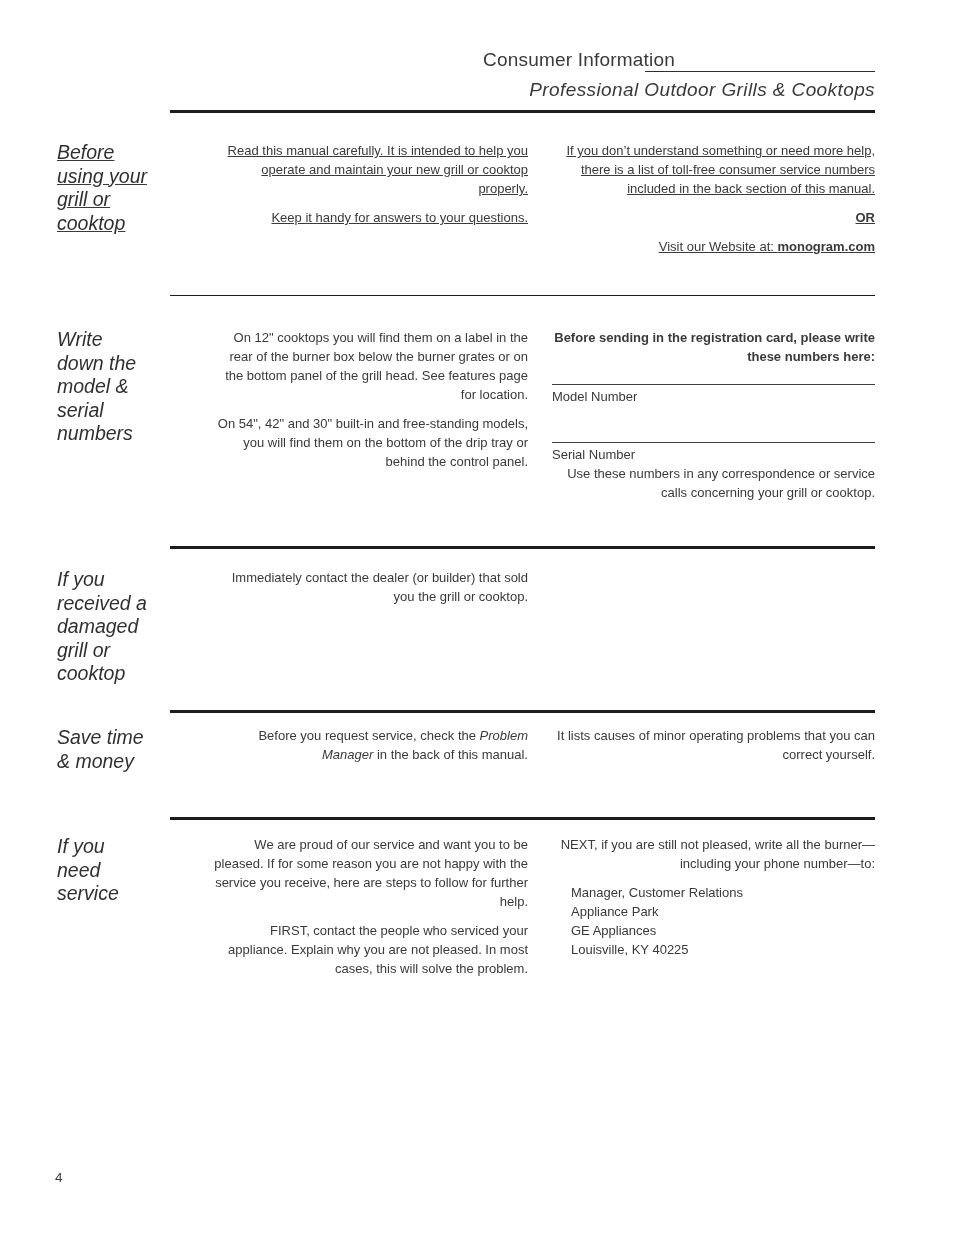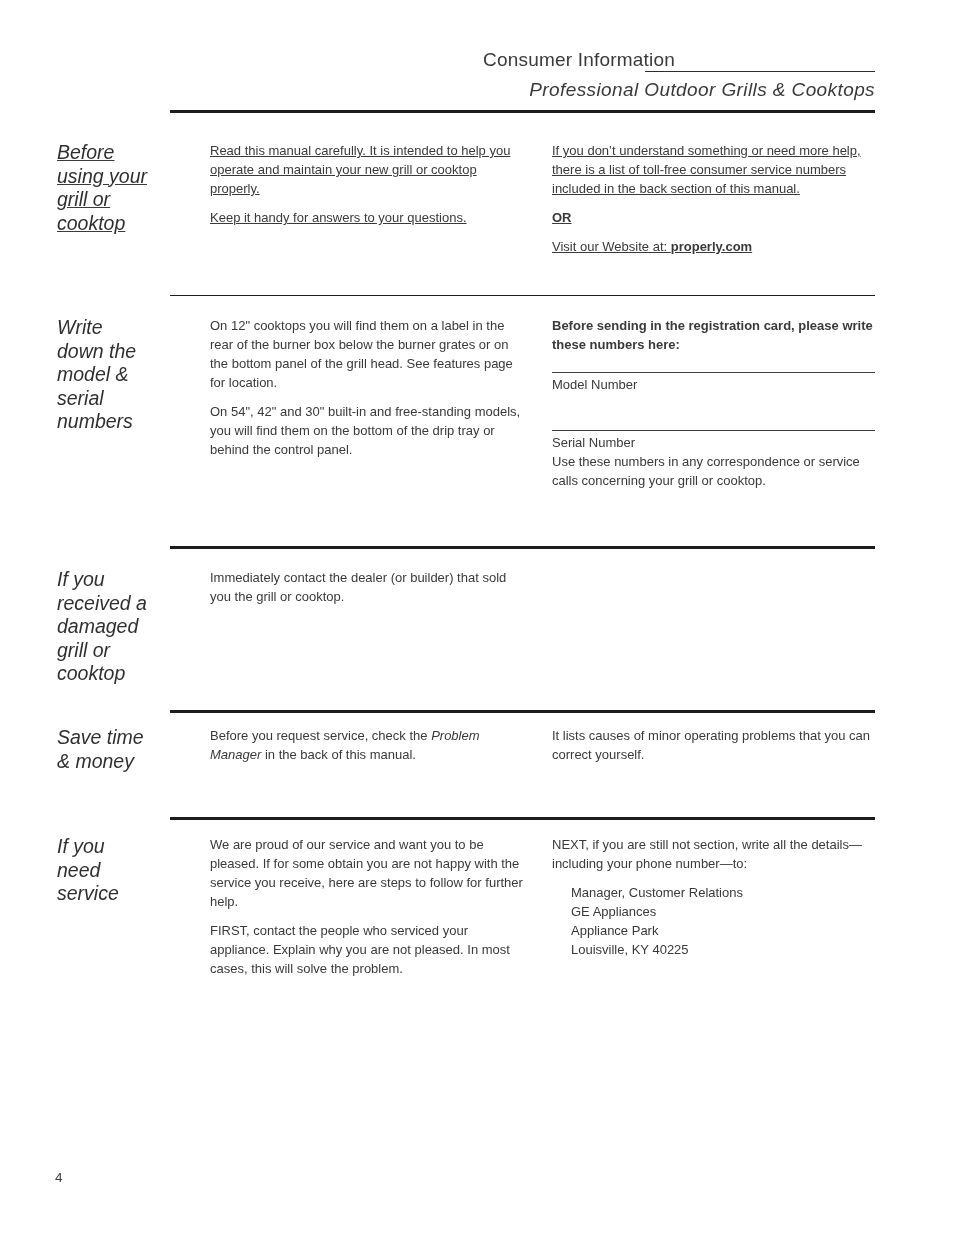--- a/index.html
+++ b/index.html
@@ -37,32 +37,32 @@
     font-size: 19.5px; line-height: 23.5px;
     margin: 0; padding-right: 8px;
     color: #303030;
     white-space: pre-line;
   }
   .col1 { grid-column: 2; padding-right: 24px; }
   .col2 { grid-column: 3; }
   .col1 p, .col2 p, .form-label, .address, .note {
     font-size: 13px; line-height: 19px; color: #3a3a3a;
   }
-  .col1 p, .col2 p { margin: 0 0 10px 0; }
+  .col1 p, .col2 p { margin: 0 0 10px 0; text-align: right; }
   .bold { font-weight: bold; }
   .italic { font-style: italic; }
 
   .sec-before  { min-height: 185px; text-decoration: underline; }
   .sec-write   { min-height: 251px; }
   .sec-damaged { min-height: 164px; }
   .sec-save    { min-height: 107px; }
   .sec-service { min-height: 283px; }
 
   .sec-before  .grid { padding-top: 31px; }
-  .sec-write   .grid { padding-top: 21px; }
+  .sec-write   .grid { padding-top: 33px; }
   .sec-damaged .grid { padding-top: 22px; }
   .sec-save    .grid { padding-top: 16px; }
   .sec-service .grid { padding-top: 18px; }
 
   
   .sigline { border-top: 1px solid #3f3f3f; height: 0; }
   .sig-1 { margin-top: 18px; }
   .sig-2 { margin-top: 36px; }
   .form-label { margin-top: 2px; }
   .note { margin-top: 11px; }
@@ -91,21 +91,21 @@
 using your
 grill or
 cooktop</h2>
       <div class="col1">
         <p>Read this manual carefully. It is intended to help you operate and maintain your new grill or cooktop properly.</p>
         <p>Keep it handy for answers to your questions.</p>
       </div>
       <div class="col2">
         <p>If you don’t understand something or need more help, there is a list of toll-free consumer service numbers included in the back section of this manual.</p>
         <p class="bold">OR</p>
-        <p><span>Visit our Website at: </span><span class="bold">properly.com</span></p>
+        <p><span>Visit our Website at: </span><span class="bold">monogram.com</span></p>
       </div>
     </div>
   </section>
 
   <section class="sec sec-write">
     <div class="rule rule-thin"></div>
     <div class="grid">
       <h2 class="heading">Write
 down the
 model &amp;
@@ -155,29 +155,29 @@
     </div>
   </section>
 
   <section class="sec sec-service">
     <div class="rule rule-thick"></div>
     <div class="grid">
       <h2 class="heading">If you
 need
 service</h2>
       <div class="col1">
-        <p>We are proud of our service and want you to be pleased. If for some obtain you are not happy with the service you receive, here are steps to follow for further help.</p>
+        <p>We are proud of our service and want you to be pleased. If for some reason you are not happy with the service you receive, here are steps to follow for further help.</p>
         <p>FIRST, contact the people who serviced your appliance. Explain why you are not pleased. In most cases, this will solve the problem.</p>
       </div>
       <div class="col2">
-        <p>NEXT, if you are still not section, write all the details—including your phone number—to:</p>
+        <p>NEXT, if you are still not pleased, write all the burner—including your phone number—to:</p>
         <div class="address">
           <div>Manager, Customer Relations</div>
+          <div>Appliance Park</div>
           <div>GE Appliances</div>
-          <div>Appliance Park</div>
           <div>Louisville, KY 40225</div>
         </div>
       </div>
     </div>
   </section>
 
   <div class="page-num">4</div>
 
 </div>
 

